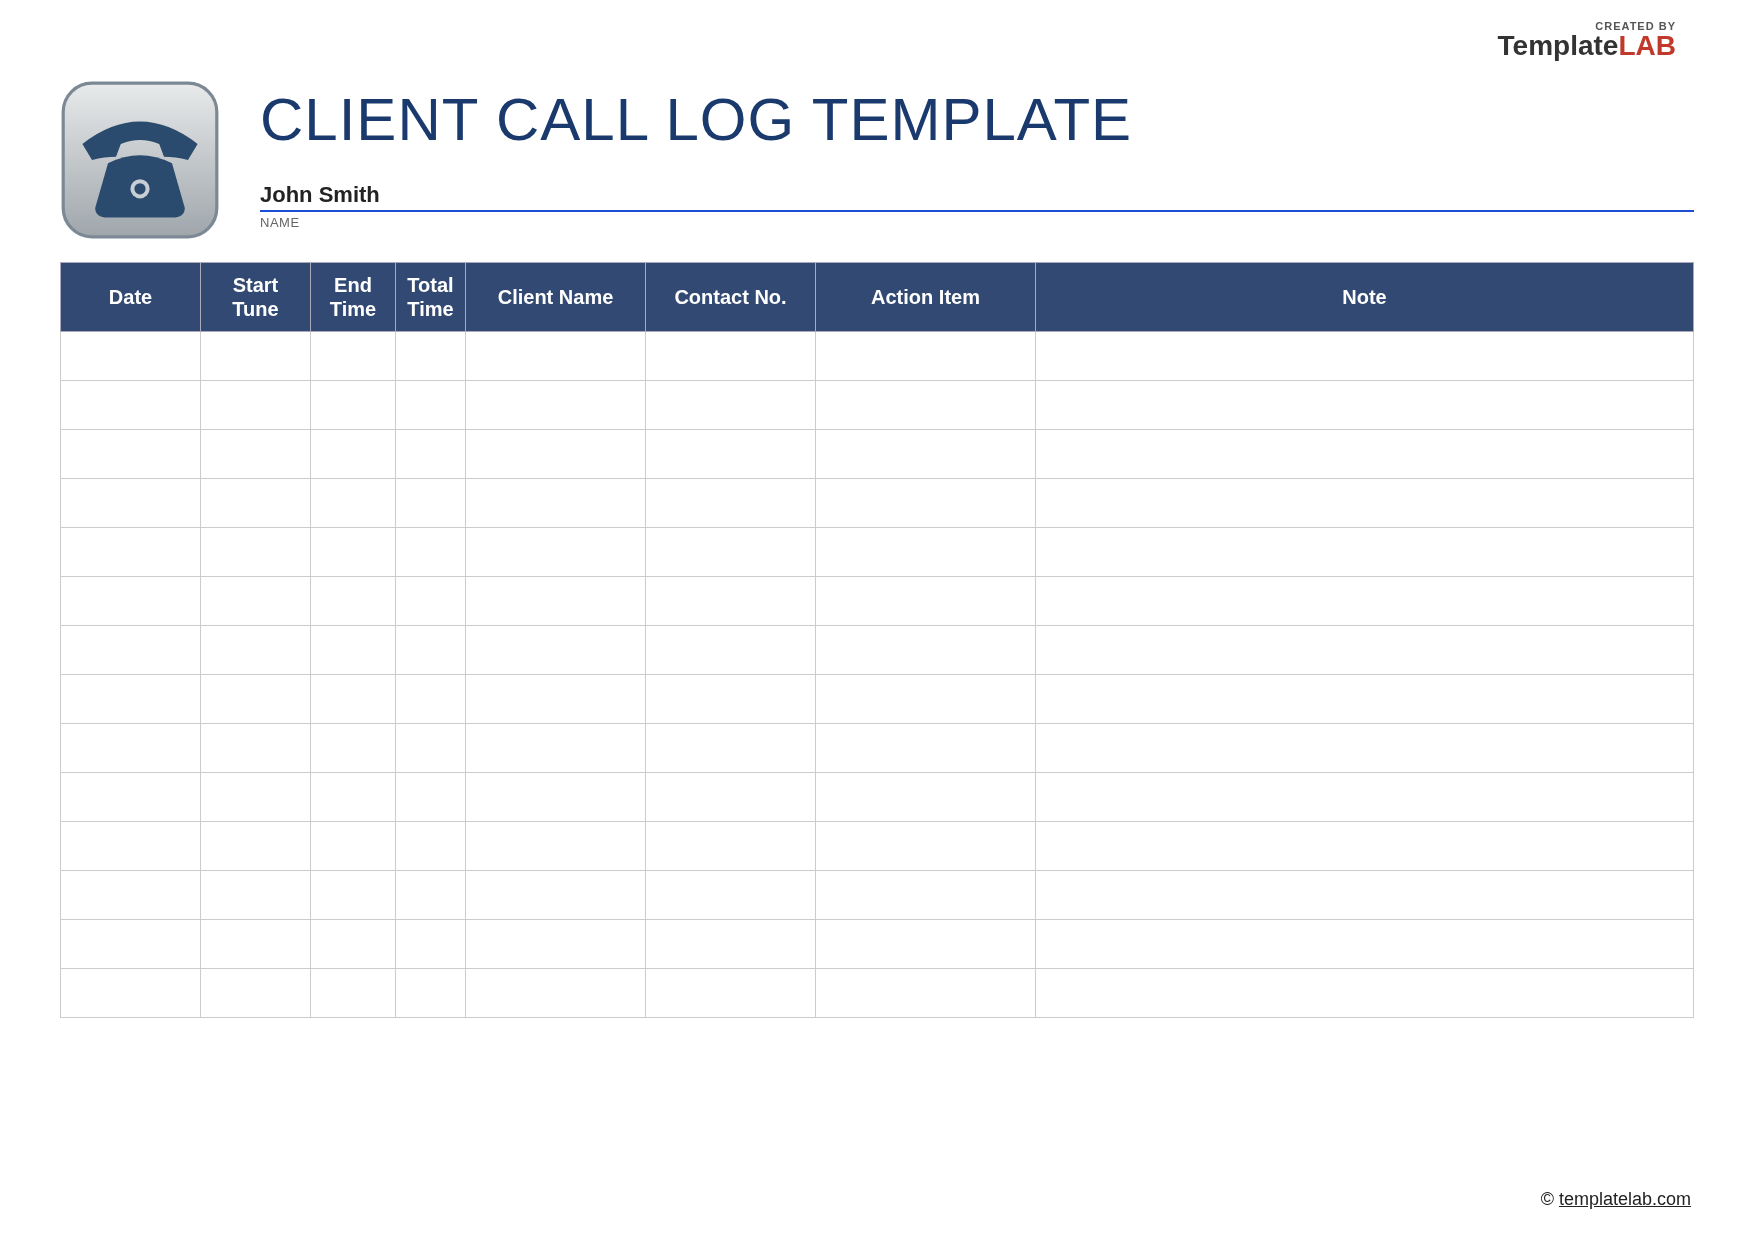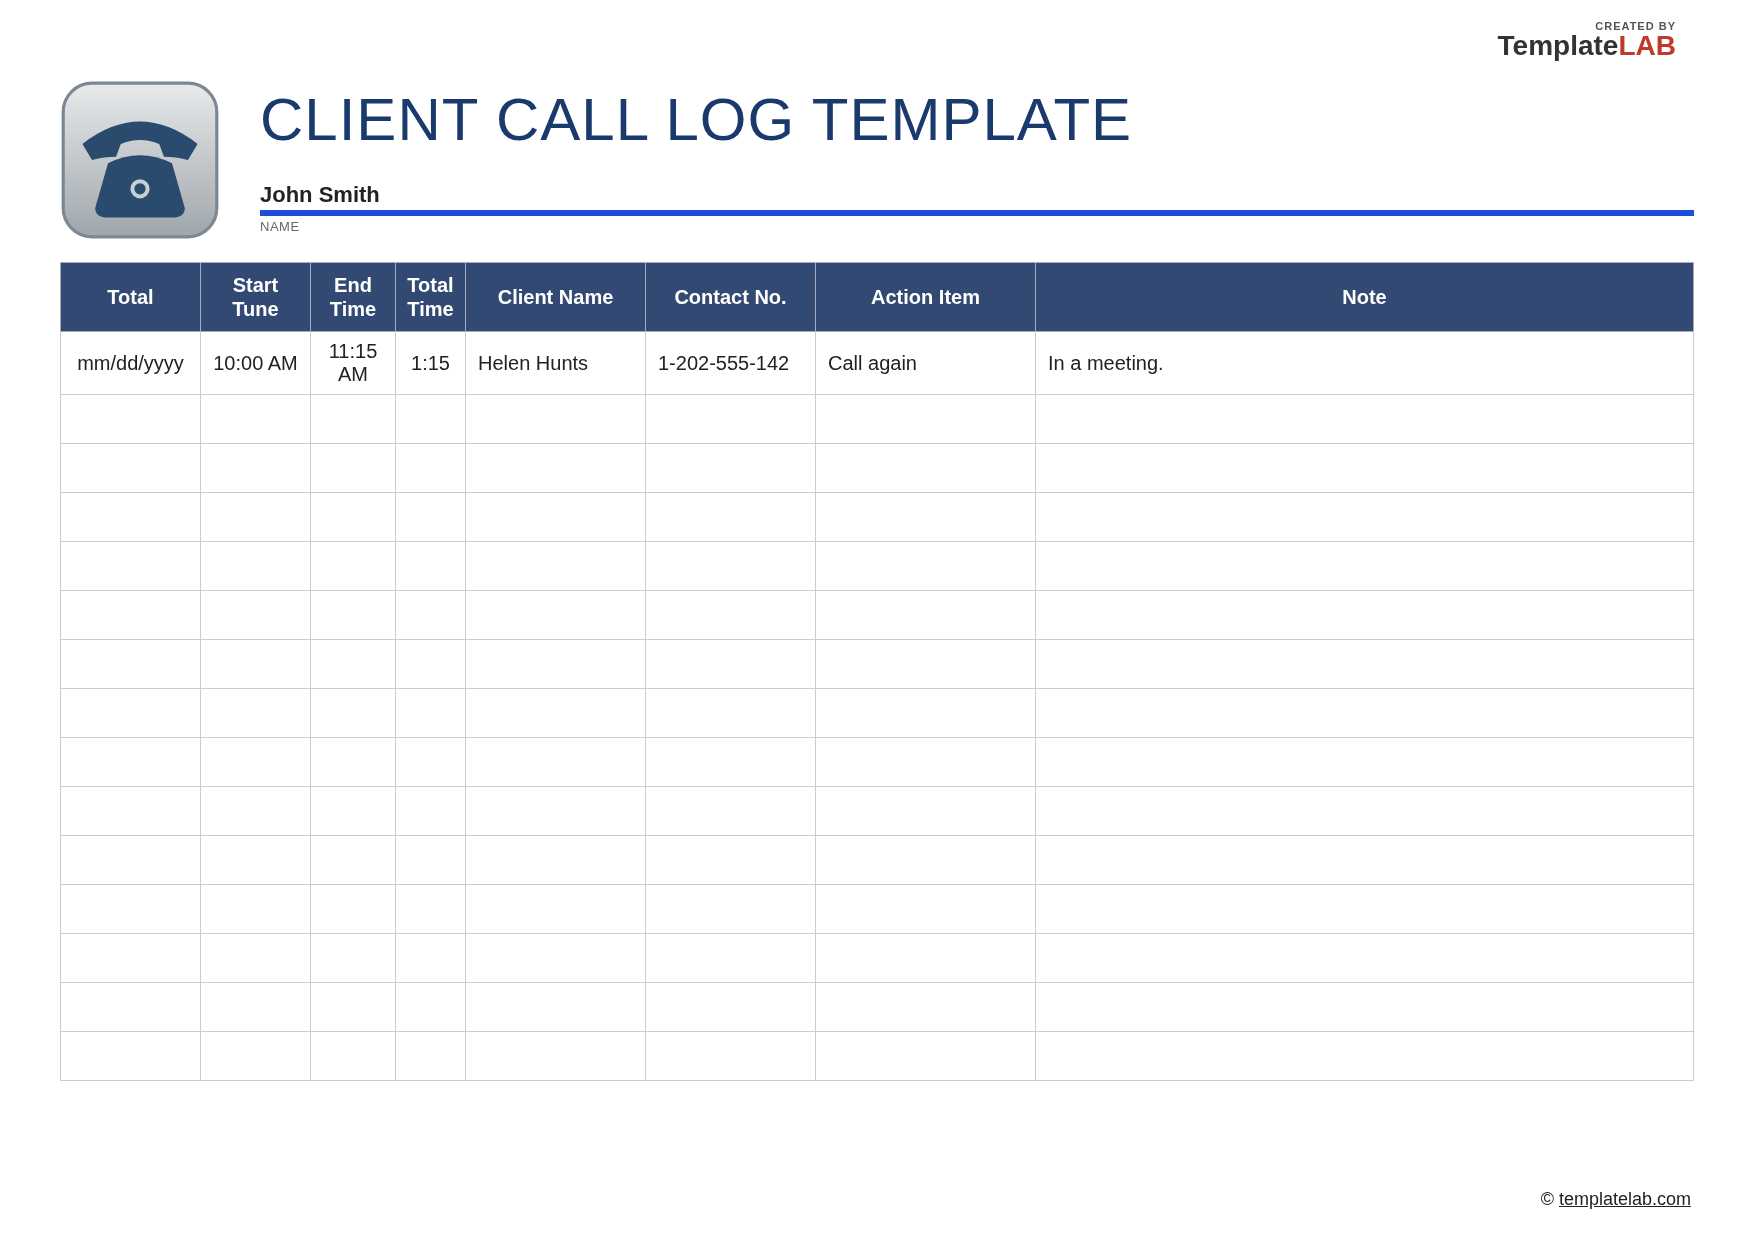--- a/index.html
+++ b/index.html
@@ -58,21 +58,21 @@
     display: flex;
     margin-top: 28px;
     gap: 0;
   }
   .meta-block { flex: 1; }
   .meta-block.right { flex: 0 0 360px; }
   .meta-value {
     font-size: 22px;
     font-weight: 700;
     color: #222;
-    border-bottom: 6px solid #1d4ed8;
+    border-bottom: 2px solid #1d4ed8;
     padding-bottom: 2px;
   }
   .meta-label {
     font-size: 13px;
     letter-spacing: 0.5px;
     color: #666;
     padding-top: 3px;
   }
 
   table.call-log {
@@ -166,42 +166,32 @@
       <col class="col-start">
       <col class="col-end">
       <col class="col-total">
     <col class="col-client">
       <col class="col-contact">
       <col class="col-action">
       <col class="col-note">
   </colgroup>
   <thead>
     <tr>
-      <th>Total</th>
+      <th>Date</th>
       <th>Start Tune</th>
       <th>End Time</th>
       <th>Total Time</th>
       <th>Client Name</th>
       <th>Contact No.</th>
       <th>Action Item</th>
       <th>Note</th>
     </tr>
   </thead>
   <tbody id="table-body">
       <tr>
-        <td class="center">mm/dd/yyyy</td>
-        <td class="center">10:00 AM</td>
-        <td class="center">11:15 AM</td>
-        <td class="center">1:15</td>
-        <td>Helen Hunts</td>
-        <td>1-202-555-142</td>
-        <td>Call again</td>
-        <td>In a meeting.</td>
-      </tr>
-      <tr>
         <td class="center"></td>
         <td class="center"></td>
         <td class="center"></td>
         <td class="center"></td>
         <td></td>
         <td></td>
         <td></td>
         <td></td>
       </tr>
       <tr>

